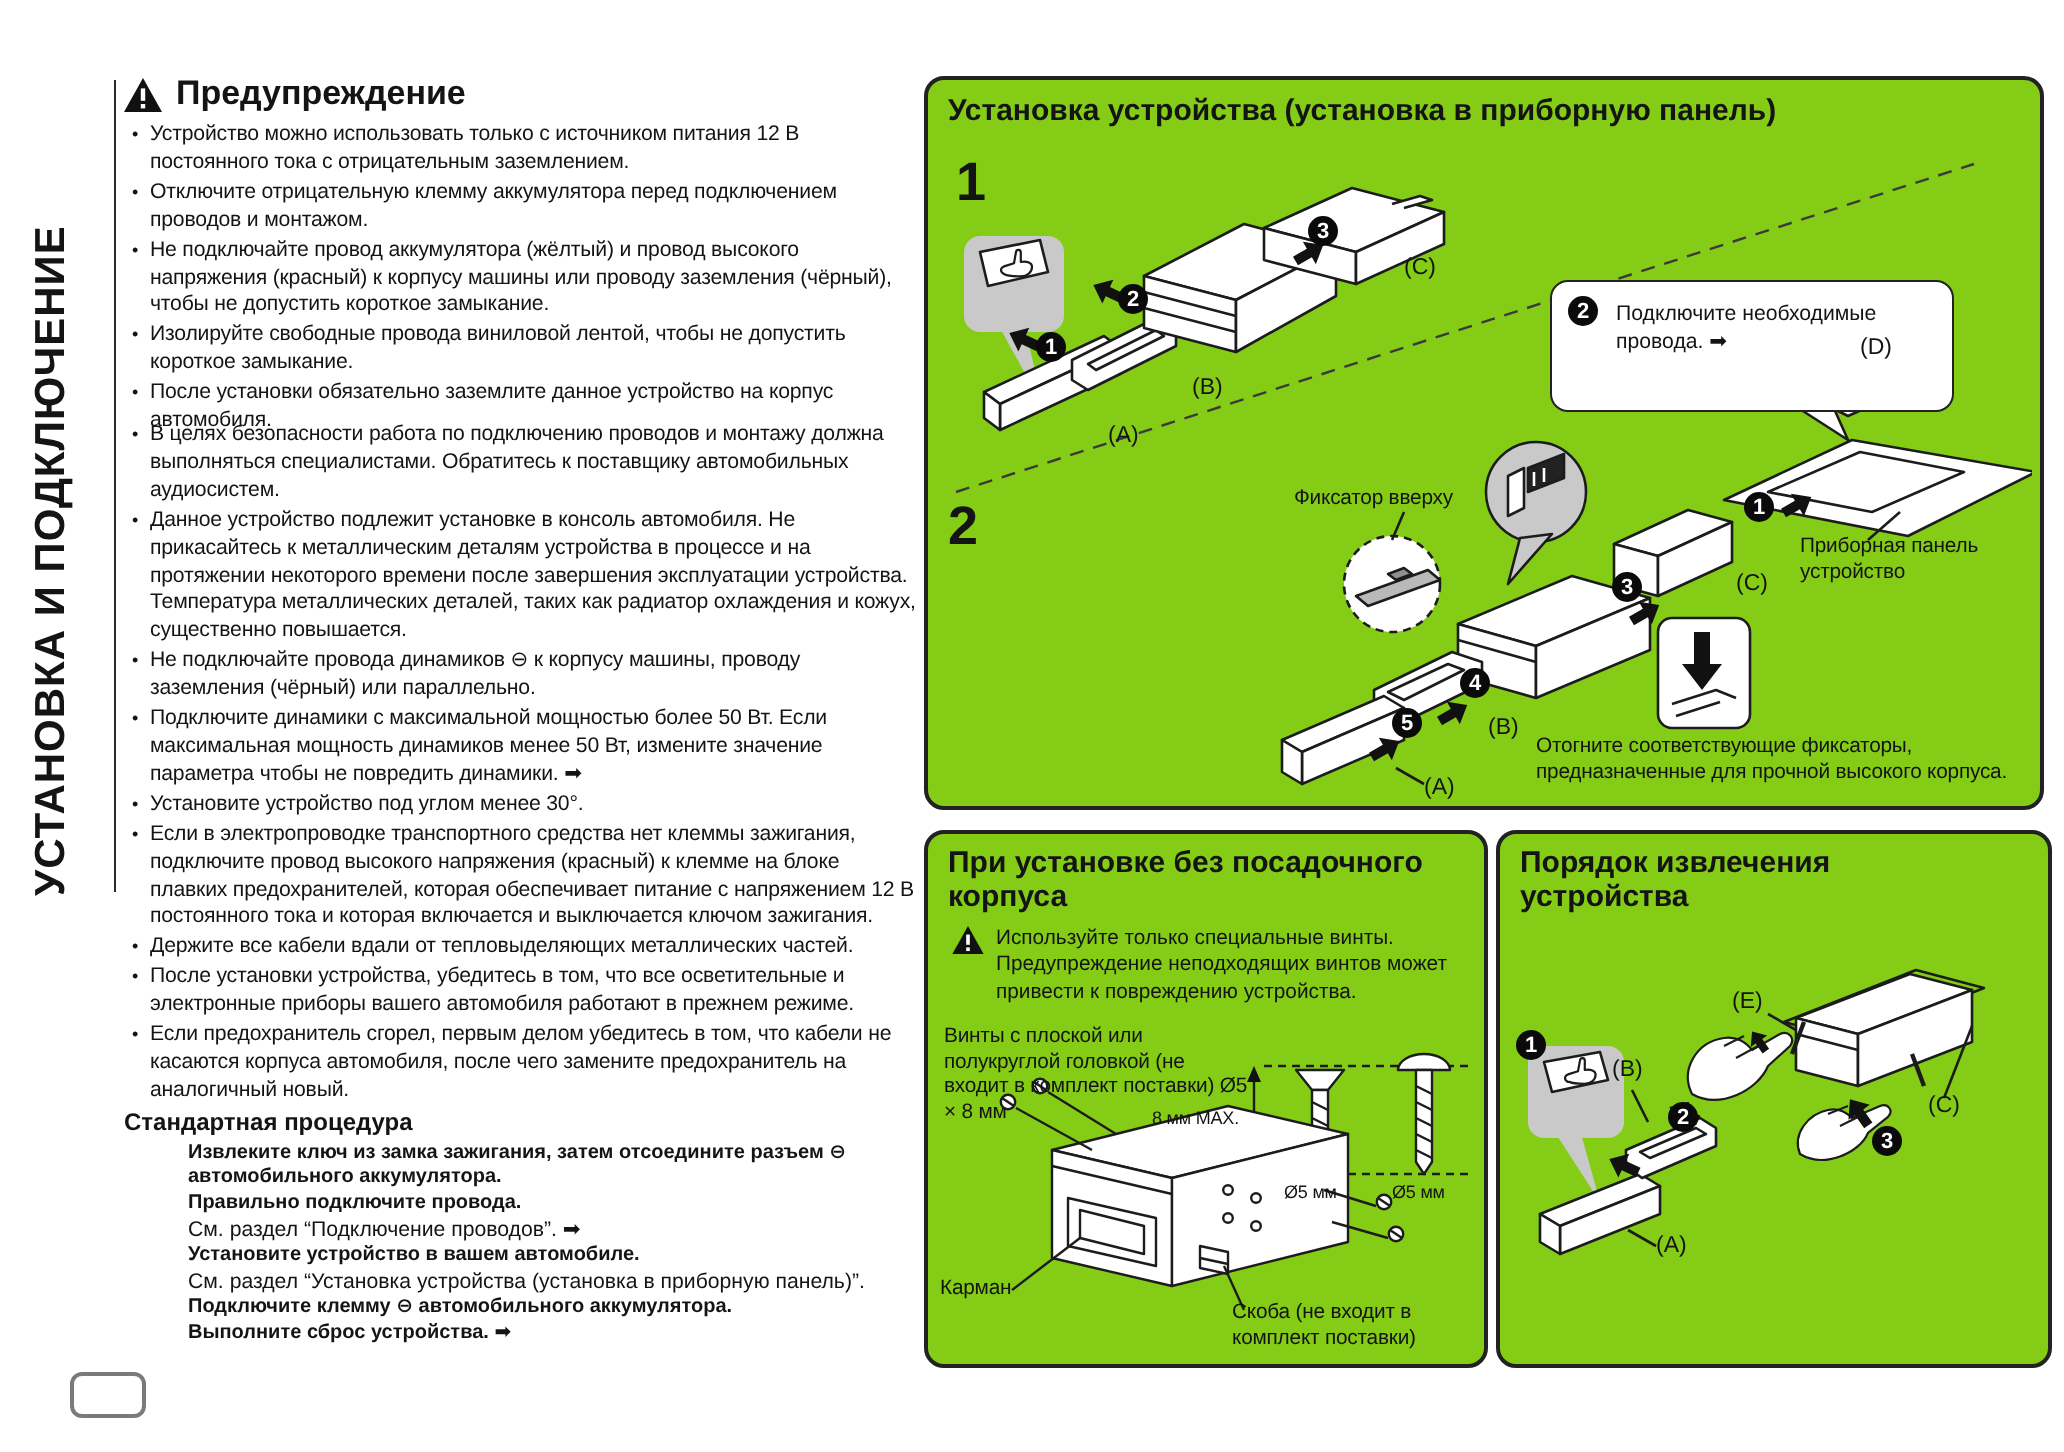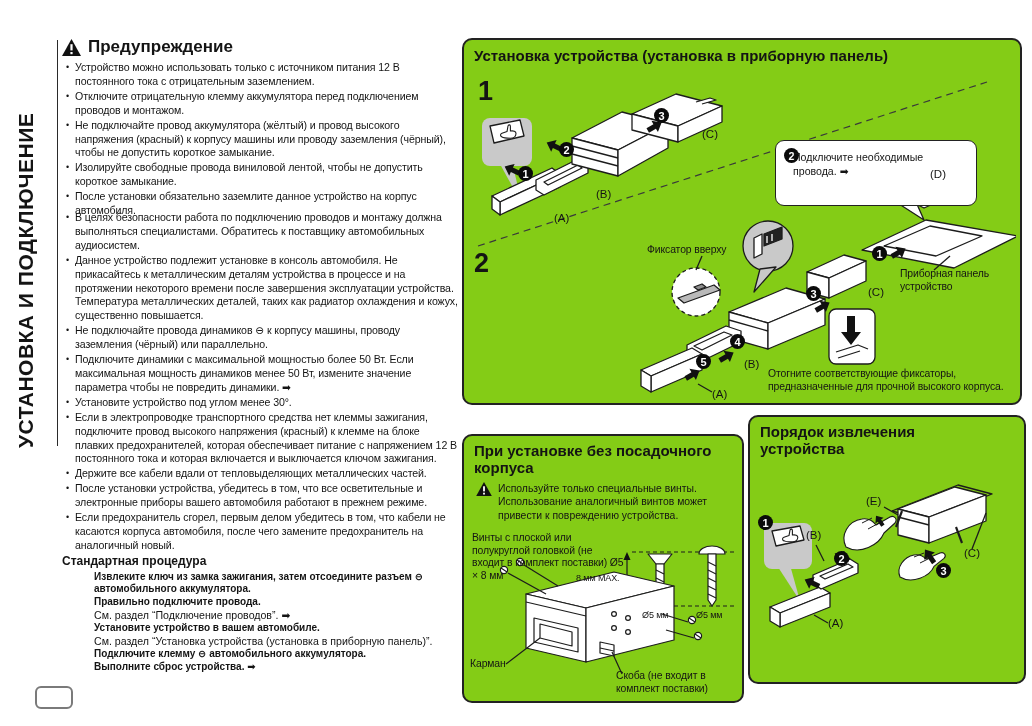--- a/index.html
+++ b/index.html
@@ -23,21 +23,21 @@
   .pageno{left:35px;top:686px;width:34px;height:19px;border:2px solid #7a7a7a;border-radius:6px;background:#fff}
   
   .frame{position:absolute;background:#84cc16;border:2.4px solid #222;border-radius:10px}
   .frame-title{font-size:15px;font-weight:700;line-height:17px}
   .bignum{font-size:27px;font-weight:700;line-height:1}
   .nc{position:absolute;width:15px;height:15px;border-radius:50%;background:#0a0a0a;color:#fff;
       font-size:11px;font-weight:700;display:flex;align-items:center;justify-content:center}
   .plbl{position:absolute;font-size:11.5px}
   .dlab{position:absolute;font-size:10.4px;line-height:12.6px;letter-spacing:-.1px}
   .notebox{position:absolute;border:1.6px solid #222;border-radius:9px;background:#fff}
-  .note-text{position:absolute;left:17px;top:9px;width:146px;font-size:10.6px;line-height:14px}
+  .note-text{position:absolute;left:32px;top:9px;width:146px;font-size:10.6px;line-height:14px}
   .warn-inline{display:flex;gap:6px;font-size:10.4px;line-height:13.4px}
   svg{position:absolute;left:0;top:0}
 </style>
 </head>
 <body>
 
 <div class="abs side-title">УСТАНОВКА И ПОДКЛЮЧЕНИЕ</div>
 <div class="abs side-rule"></div>
 
 <div class="abs col" style="left:62px;top:37px">
@@ -206,21 +206,21 @@
 
   <span class="nc" style="left:408px;top:206px">1</span>
   <span class="nc" style="left:342px;top:246px">3</span>
   <span class="nc" style="left:266px;top:294px">4</span>
   <span class="nc" style="left:232px;top:314px">5</span>
   <span class="plbl" style="left:404px;top:246px">(C)</span>
   <span class="plbl" style="left:280px;top:318px">(B)</span>
   <span class="plbl" style="left:248px;top:348px">(A)</span>
 </div>
 
-<div class="frame" style="left:462px;top:434px;width:278px;height:265px">
+<div class="frame" style="left:462px;top:415px;width:278px;height:265px">
   <svg width="274" height="261" viewBox="0 0 274 261">
     <g fill="#fff" stroke="#1c1c1c" stroke-width="1.2" stroke-linejoin="round">
 
       <line x1="168" y1="116" x2="270" y2="116" stroke-dasharray="4 3"></line>
       <line x1="168" y1="170" x2="270" y2="170" stroke-dasharray="4 3"></line>
       <line x1="163" y1="120" x2="163" y2="166"></line>
       <polygon points="163,116 159.5,124 166.5,124" fill="#111" stroke="none"></polygon>
       <polygon points="163,170 159.5,162 166.5,162" fill="#111" stroke="none"></polygon>
 
       <polygon points="184,118 208,118 200,128 192,128"></polygon>
@@ -271,21 +271,21 @@
       <line x1="158" y1="238" x2="148" y2="216"></line>
     </g>
   </svg>
   <div class="abs frame-title" style="left:10px;top:6px;width:252px">При установке без посадочного корпуса</div>
   <div class="abs warn-inline" style="left:12px;top:46px;width:252px">
     <svg width="16" height="14" viewBox="0 0 19 17" style="position:static;flex:0 0 auto">
       <polygon points="9.5,0 19,17 0,17" fill="#111"></polygon>
       <rect x="8.4" y="5.2" width="2.2" height="6.2" fill="#fff"></rect>
       <rect x="8.4" y="13" width="2.2" height="2.2" fill="#fff"></rect>
     </svg>
-    <span>Используйте только специальные винты. Использование аналогичный винтов может привести к повреждению устройства.</span>
+    <span>Используйте только специальные винты. Предупреждение неподходящих винтов может привести к повреждению устройства.</span>
   </div>
   <div class="dlab" style="left:8px;top:96px;width:152px">Винты с плоской или полукруглой головкой (не входит в комплект поставки) Ø5 × 8 мм</div>
   <div class="dlab" style="left:112px;top:136px;font-size:9px">8 мм MAX.</div>
   <div class="dlab" style="left:178px;top:173px;font-size:9px">Ø5 мм</div>
   <div class="dlab" style="left:232px;top:173px;font-size:9px">Ø5 мм</div>
   <div class="dlab" style="left:6px;top:222px">Карман</div>
   <div class="dlab" style="left:152px;top:234px;width:112px">Скоба (не входит в комплект поставки)</div>
 </div>
 
 <div class="frame" style="left:748px;top:415px;width:274px;height:265px">

